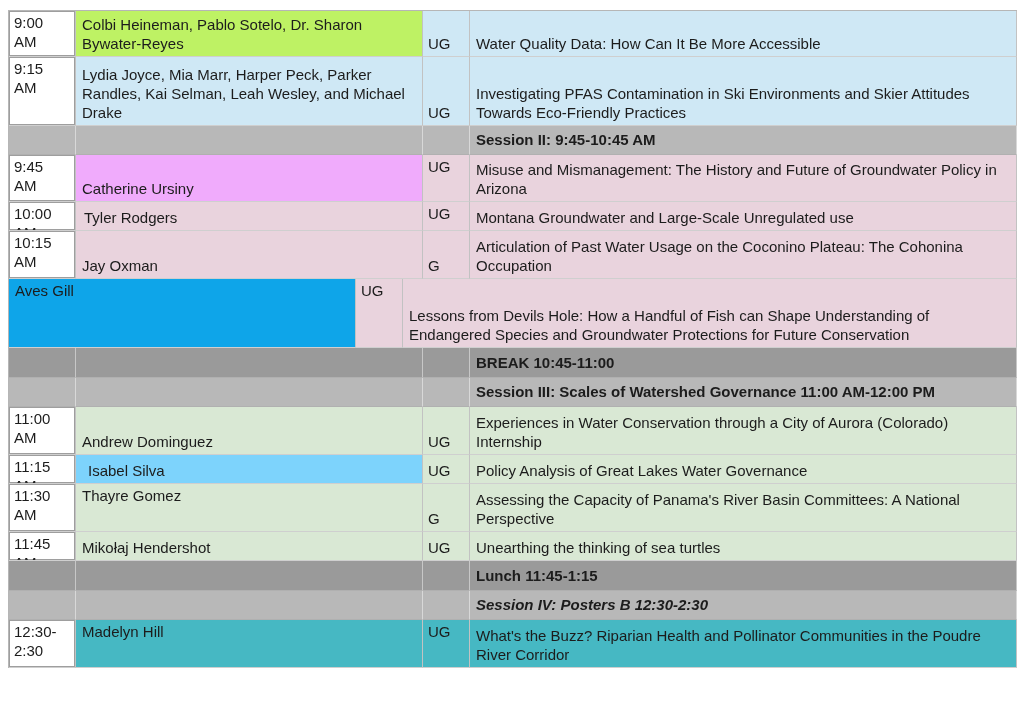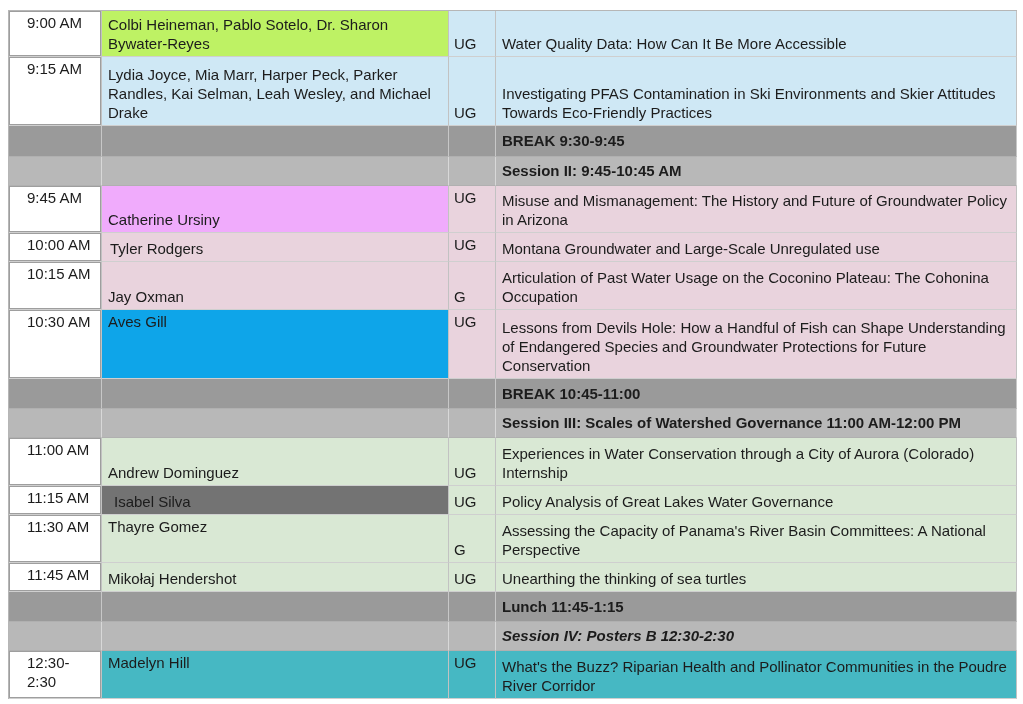--- a/index.html
+++ b/index.html
@@ -36,23 +36,23 @@
     border-right: 1px solid #c2c2c2;
     border-bottom: 1px solid #cfcfcf;
     display: flex;
     flex-direction: column;
     justify-content: flex-end;
     padding: 2px 6px 3px 6px;
     overflow: hidden;
   }
   .va-top    { justify-content: flex-start; }
   .va-bottom { justify-content: flex-end; }
-  .col-time  { width: 93px;  flex: none; background: #ffffff;
+  .col-time  { width: 67px;  flex: none; background: #ffffff;
                box-shadow: inset 0 0 0 1px #9e9e9e; white-space: pre-line;
-               padding-left: 18px; justify-content: flex-start; }
+               padding-left: 5px; justify-content: flex-start; }
   .col-names { width: 347px; flex: none; }
   .col-level { width: 47px;  flex: none; padding-left: 5px; }
   .col-title { flex: 1 1 auto; }
   .row-break .cell, .row-session .cell {
     border-right-color: rgba(255,255,255,0.45);
     border-bottom-color: #b0b0b0;
     font-weight: bold;
     justify-content: center;
   }
   .row-break .col-time, .row-session .col-time {
@@ -82,28 +82,20 @@
         <div class="cell col-names va-bottom" style="background: rgb(207, 232, 245);">
           <span>Lydia Joyce, Mia Marr, Harper Peck, Parker Randles, Kai Selman, Leah Wesley, and Michael Drake</span>
         </div>
         <div class="cell col-level va-bottom" style="background: rgb(207, 232, 245);">
           <span>UG</span>
         </div>
         <div class="cell col-title va-bottom" style="background: rgb(207, 232, 245);">
           <span>Investigating PFAS Contamination in Ski Environments and Skier Attitudes Towards Eco-Friendly Practices</span>
         </div>
       </div>
-      <div class="row row-break" style="height: 31px;">
-        <div class="cell col-time" style="background: rgb(154, 154, 154);"></div>
-        <div class="cell col-names" style="background: rgb(154, 154, 154);"></div>
-        <div class="cell col-level" style="background: rgb(154, 154, 154);"></div>
-        <div class="cell col-title" style="background: rgb(154, 154, 154);">
-          <span>BREAK 9:30-9:45</span>
-        </div>
-      </div>
       <div class="row row-session" style="height: 29px;">
         <div class="cell col-time" style="background: rgb(184, 184, 184);"></div>
         <div class="cell col-names" style="background: rgb(184, 184, 184);"></div>
         <div class="cell col-level" style="background: rgb(184, 184, 184);"></div>
         <div class="cell col-title" style="background: rgb(184, 184, 184);">
           <span>Session II: 9:45-10:45 AM</span>
         </div>
       </div>
       <div class="row row-talk" style="height: 47px;">
         <div class="cell col-time va-top"><span>9:45 AM</span></div>
@@ -135,21 +127,20 @@
           <span>Jay Oxman</span>
         </div>
         <div class="cell col-level va-bottom" style="background: rgb(233, 211, 221);">
           <span>G</span>
         </div>
         <div class="cell col-title va-bottom" style="background: rgb(233, 211, 221);">
           <span>Articulation of Past Water Usage on the Coconino Plateau: The Cohonina Occupation</span>
         </div>
       </div>
       <div class="row row-talk" style="height: 69px;">
-        <div class="cell col-time va-top"><span>10:30 AM</span></div>
         <div class="cell col-names va-top" style="background: #0ea5e9;">
           <span>Aves Gill</span>
         </div>
         <div class="cell col-level va-top" style="background: rgb(233, 211, 221);">
           <span>UG</span>
         </div>
         <div class="cell col-title va-bottom" style="background: rgb(233, 211, 221);">
           <span>Lessons from Devils Hole: How a Handful of Fish can Shape Understanding of Endangered Species and Groundwater Protections for Future Conservation</span>
         </div>
       </div>
@@ -176,21 +167,21 @@
         </div>
         <div class="cell col-level va-bottom" style="background: rgb(217, 232, 212);">
           <span>UG</span>
         </div>
         <div class="cell col-title va-bottom" style="background: rgb(217, 232, 212);">
           <span>Experiences in Water Conservation through a City of Aurora (Colorado) Internship</span>
         </div>
       </div>
       <div class="row row-talk" style="height: 29px;">
         <div class="cell col-time va-top"><span>11:15 AM</span></div>
-        <div class="cell col-names va-bottom" style="background: #737373; padding-left: 12px;">
+        <div class="cell col-names va-bottom" style="background: #7dd3fc; padding-left: 12px;">
           <span>Isabel Silva</span>
         </div>
         <div class="cell col-level va-bottom" style="background: rgb(217, 232, 212);">
           <span>UG</span>
         </div>
         <div class="cell col-title va-bottom" style="background: rgb(217, 232, 212);">
           <span>Policy Analysis of Great Lakes Water Governance</span>
         </div>
       </div>
       <div class="row row-talk" style="height: 48px;">

